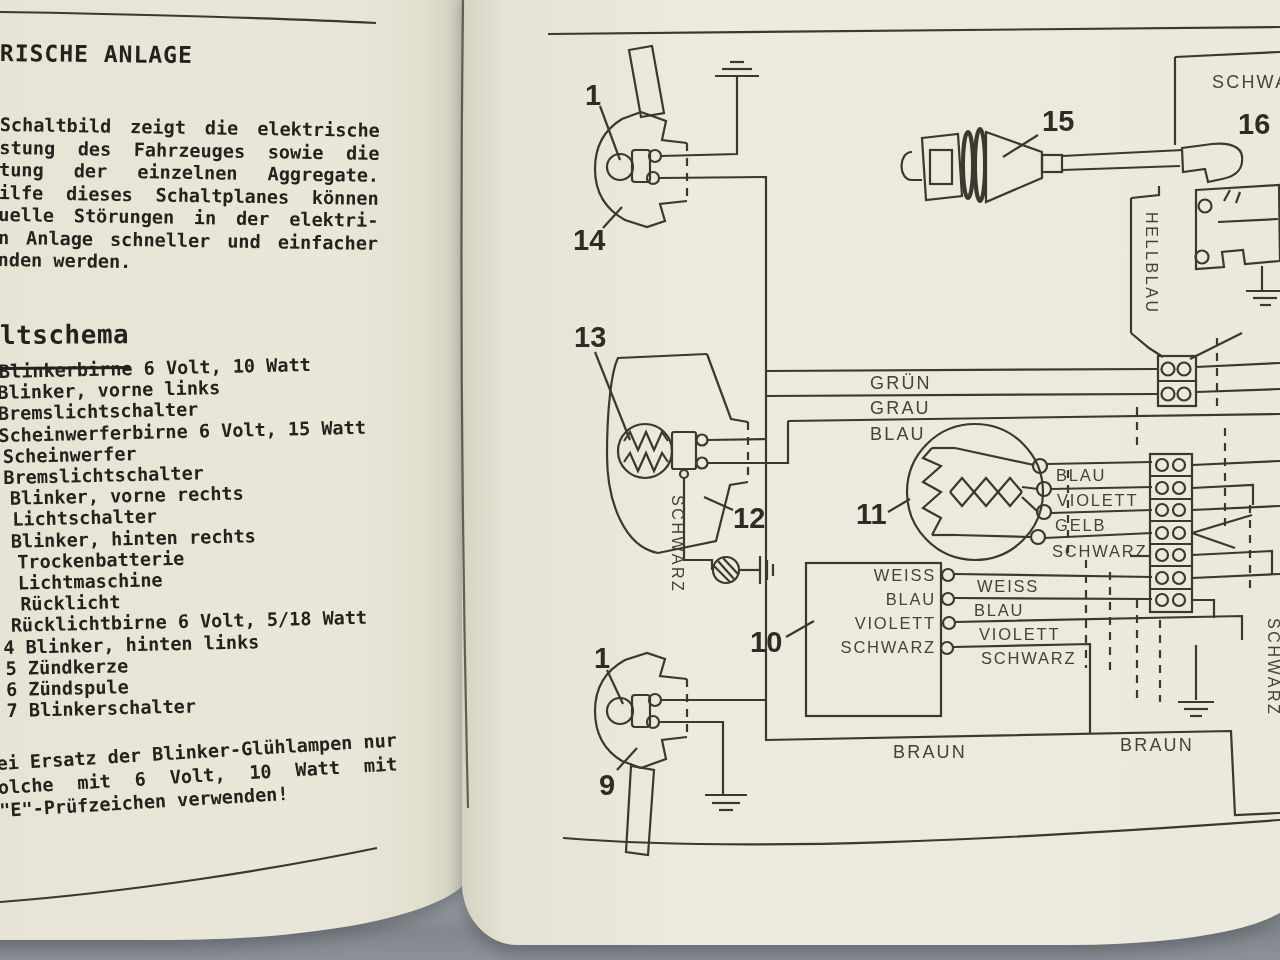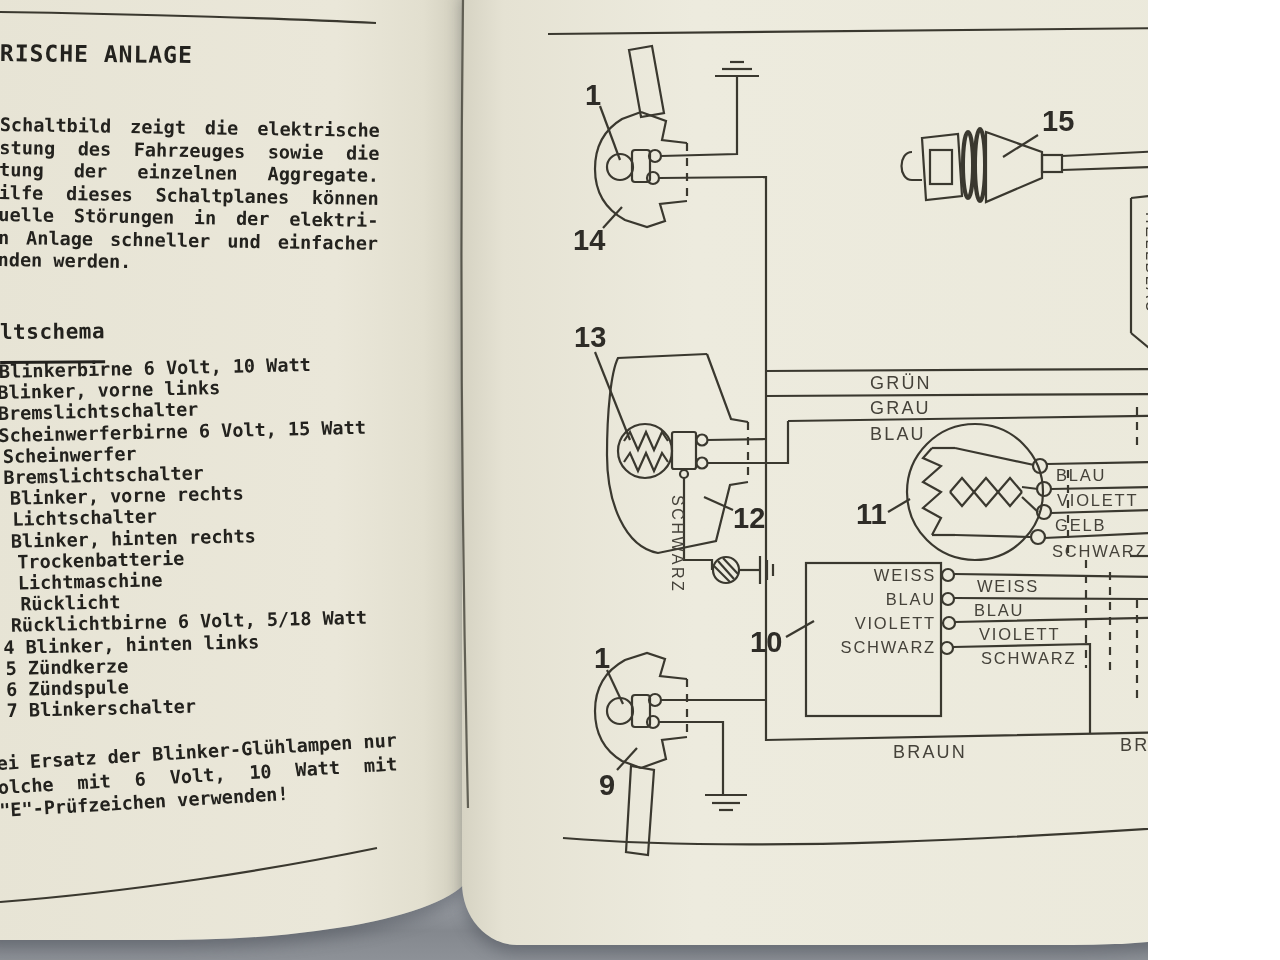--- a/index.html
+++ b/index.html
@@ -1,17 +1,17 @@
 <!DOCTYPE html>
 <html><head>
 <meta charset="utf-8">
 <style>
   html,body{margin:0;padding:0;}
   .scene{
-    position:relative;width:1148px;height:960px;overflow:hidden;
+    position:relative;width:1280px;height:960px;overflow:hidden;
     background:linear-gradient(180deg,#b2b5ba 0%,#b4b7bc 88%,#a2a6ac 93%,#84888e 97%,#8d9197 100%);
     font-family:"Liberation Sans",sans-serif;
   }
   .page{position:absolute;top:-12px;}
   .page-left{
     left:-14px;width:486px;height:952px;
     background:linear-gradient(90deg,#e7e4d5 0%,#eae7d9 72%,#e2dfcf 90%,#cfccbb 99%);
     border-bottom-right-radius:300px 72px;
     box-shadow:0 8px 16px rgba(55,60,70,.40);
   }
@@ -29,21 +29,21 @@
     transform:rotate(.6deg);transform-origin:0 0;white-space:nowrap;
   }
   .lp-intro{
     position:absolute;left:0;top:114px;width:380px;
     font-size:18.5px;line-height:22.5px;
     transform:rotate(.9deg);transform-origin:0 0;
   }
   .lp-intro .ln{text-align:justify;text-align-last:justify;white-space:nowrap;}
   .lp-intro .ln.last{text-align-last:left;}
   .lp-listheading{
-    position:absolute;left:0;top:320px;font-size:21px;letter-spacing:.5px;
+    position:absolute;left:0;top:320px;font-size:26px;letter-spacing:.5px;
     border-bottom:3px solid #23221e;padding-bottom:17px;
     transform:rotate(-.4deg);transform-origin:0 50%;white-space:nowrap;
   }
   .lp-list{
     position:absolute;left:0;top:361px;width:400px;
     font-size:18.5px;line-height:21.2px;
     transform:rotate(-1.3deg);transform-origin:0 40%;
   }
   .lp-list .li{white-space:nowrap;}
   .lp-note{

